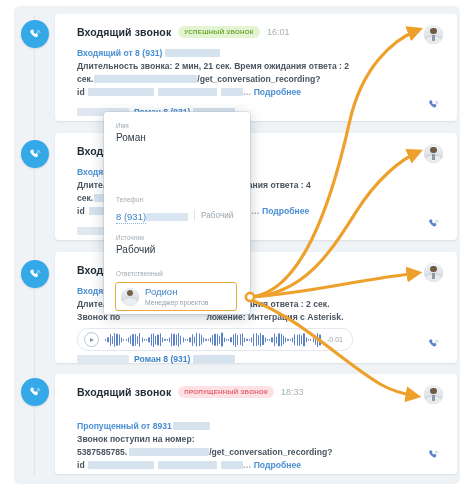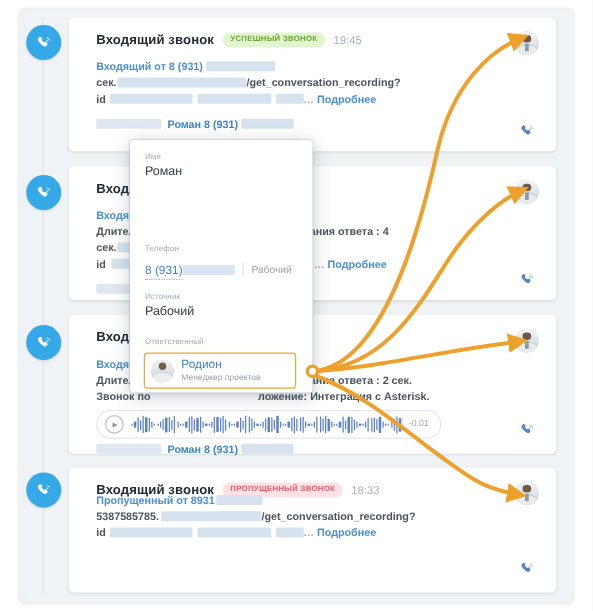--- a/index.html
+++ b/index.html
@@ -32,21 +32,21 @@
     position:absolute;width:28px;height:28px;border-radius:50%;
     background:#35a8e8;left:21px;
     box-shadow:0 1px 2px rgba(0,0,0,.10);
     display:flex;align-items:center;justify-content:center;
   }
   .call-badge svg{display:block;}
 
   
   .card{
     position:absolute;left:55px;width:390px;background:#ffffff;
-    border-radius:4px;box-shadow:0 1px 2px rgba(25,50,70,.10);
+    border-radius:4px;box-shadow:0 1px 2px rgba(25,50,70,.10);padding-left:12px;
   }
 
   .card-head{position:absolute;left:22px;top:12px;display:flex;align-items:center;gap:7px;}
   .card-title{font-size:10.5px;font-weight:bold;color:#222c36;letter-spacing:.1px;white-space:nowrap;}
   .badge{
     font-size:6.2px;font-weight:bold;letter-spacing:.25px;text-transform:uppercase;
     padding:2.5px 6px;border-radius:9px;white-space:nowrap;line-height:1;
   }
   .badge.ok{background:#e3f4d3;color:#6aa62e;}
   .badge.miss{background:#fde1e4;color:#e35d6a;}
@@ -152,30 +152,31 @@
     <svg width="15" height="15" viewBox="0 0 24 24">
       <path fill="#ffffff" d="M7.5 4.2c-.6-.5-1.5-.4-2 .2L4 6.1c-.5.6-.6 1.4-.2 2.1 1.6 3.1 4.9 6.4 8 8 .7.4 1.5.3 2.1-.2l1.7-1.5c.6-.5.7-1.4.2-2l-1.4-1.8c-.4-.6-1.3-.7-1.9-.3l-1 .7c-1.2-.8-2.3-1.9-3.1-3.1l.7-1c.4-.6.3-1.4-.3-1.9L7.5 4.2z"></path>
       <path fill="none" stroke="#ffffff" stroke-width="1.2" stroke-linecap="round" d="M15.6 5.2a5.6 5.6 0 013.4 3.3M14.7 8.1a2.8 2.8 0 011.7 1.7"></path>
     </svg>
   </div>
 
   <div class="card" style="top:14px;height:107px;">
     <div class="card-head">
       <span class="card-title">Входящий звонок</span>
       <span class="badge ok">успешный звонок</span>
-      <span class="card-time">19:45</span>
+      <span class="card-time">16:01</span>
     </div>
     <div class="avatar">
       <div class="av-bg"></div>
       <div class="av-body"></div>
       <div class="av-head"></div>
       <div class="av-tie"></div>
     </div>
     <div class="body-text" style="top:33px;">
       <div><a class="lnk">Входящий от 8 (931)</a><span class="redact" style="width:55px;margin-left:3px;"></span></div>
+      <div><span>Длительность звонка: 2 мин, 21 сек. Время ожидания ответа : 2</span></div>
       <div><span>сек.</span><span class="redact" style="width:103px;margin-left:1px;"></span><span>/get_conversation_recording?</span></div>
       <div><span>id</span><span class="redact" style="width:66px;margin-left:3px;"></span><span class="redact" style="width:59px;margin-left:4px;"></span><span class="redact" style="width:22px;margin-left:4px;"></span><span style="color:#9aa6b0;">… </span><a class="more">Подробнее</a></div>
       <div style="margin-top:7px;"><span class="redact lite" style="width:52px;"></span><span class="lnk-b" style="margin-left:5px;">Роман 8 (931)</span><span class="redact" style="width:42px;margin-left:3px;"></span></div>
     </div>
     <div class="mini-phone">
       <svg width="14" height="14" viewBox="0 0 24 24">
         <path fill="#5b82c8" d="M7.5 4.2c-.6-.5-1.5-.4-2 .2L4 6.1c-.5.6-.6 1.4-.2 2.1 1.6 3.1 4.9 6.4 8 8 .7.4 1.5.3 2.1-.2l1.7-1.5c.6-.5.7-1.4.2-2l-1.4-1.8c-.4-.6-1.3-.7-1.9-.3l-1 .7c-1.2-.8-2.3-1.9-3.1-3.1l.7-1c.4-.6.3-1.4-.3-1.9L7.5 4.2z"></path>
         <path fill="none" stroke="#8fb0dd" stroke-width="1.3" stroke-linecap="round" d="M15.6 5.2a5.6 5.6 0 013.4 3.3M14.7 8.1a2.8 2.8 0 011.7 1.7"></path>
       </svg>
     </div>
@@ -341,22 +342,23 @@
       <span class="card-title">Входящий звонок</span>
       <span class="badge miss">пропущенный звонок</span>
       <span class="card-time">18:33</span>
     </div>
     <div class="avatar">
       <div class="av-bg"></div>
       <div class="av-body"></div>
       <div class="av-head"></div>
       <div class="av-tie"></div>
     </div>
-    <div class="body-text" style="top:20px;">
+    <div class="body-text" style="top:46px;">
       <div><a class="lnk">Пропущенный от 8931</a><span class="redact" style="width:37px;margin-left:1px;"></span></div>
+      <div><span>Звонок поступил на номер:</span></div>
       <div><span>5387585785.</span><span class="redact" style="width:80px;margin-left:2px;"></span><span>/get_conversation_recording?</span></div>
       <div><span>id</span><span class="redact" style="width:66px;margin-left:3px;"></span><span class="redact" style="width:59px;margin-left:4px;"></span><span class="redact" style="width:22px;margin-left:4px;"></span><span style="color:#9aa6b0;">… </span><a class="more">Подробнее</a></div>
     </div>
     <div class="mini-phone" style="bottom:12px;">
       <svg width="14" height="14" viewBox="0 0 24 24">
         <path fill="#5b82c8" d="M7.5 4.2c-.6-.5-1.5-.4-2 .2L4 6.1c-.5.6-.6 1.4-.2 2.1 1.6 3.1 4.9 6.4 8 8 .7.4 1.5.3 2.1-.2l1.7-1.5c.6-.5.7-1.4.2-2l-1.4-1.8c-.4-.6-1.3-.7-1.9-.3l-1 .7c-1.2-.8-2.3-1.9-3.1-3.1l.7-1c.4-.6.3-1.4-.3-1.9L7.5 4.2z"></path>
         <path fill="none" stroke="#8fb0dd" stroke-width="1.3" stroke-linecap="round" d="M15.6 5.2a5.6 5.6 0 013.4 3.3M14.7 8.1a2.8 2.8 0 011.7 1.7"></path>
       </svg>
     </div>
   </div>

